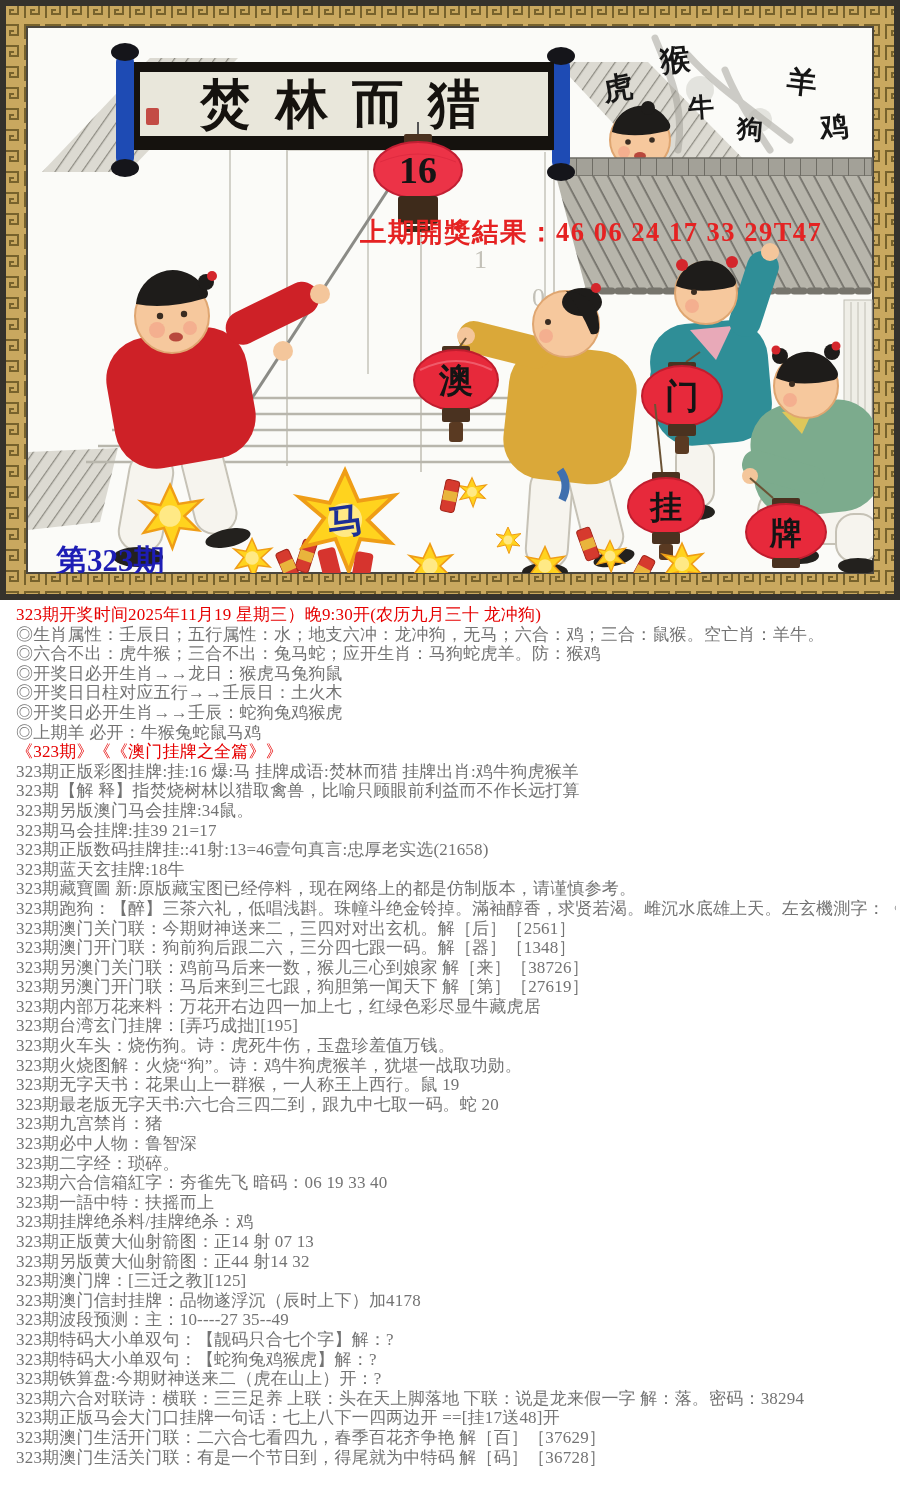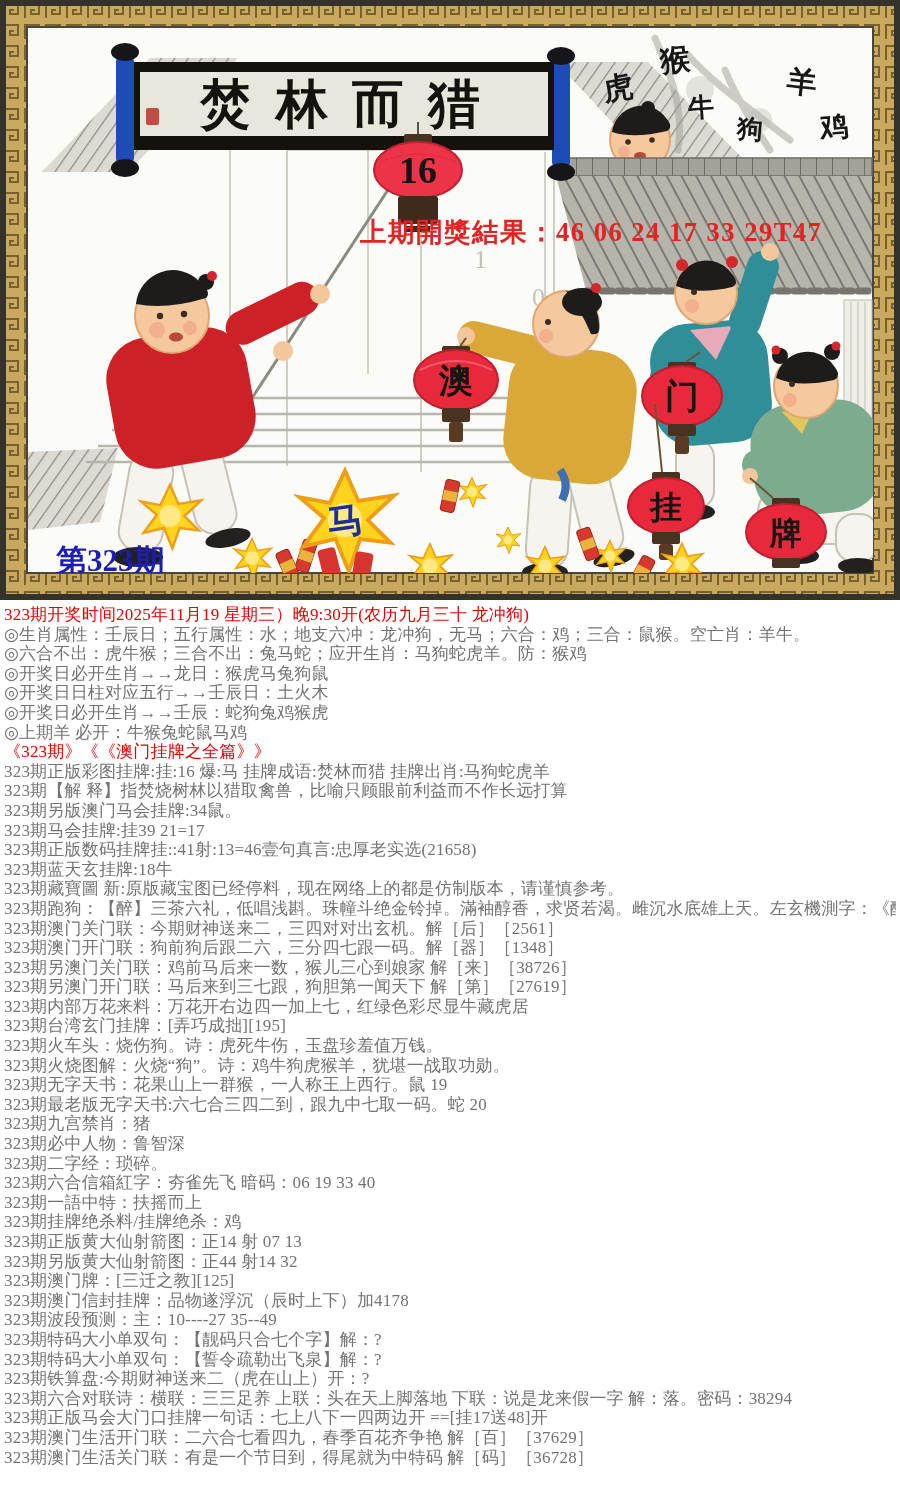--- a/index.html
+++ b/index.html
@@ -1,20 +1,20 @@
 <!DOCTYPE html>
 <html><head>
 <meta charset="utf-8">
 <style>
   html,body{margin:0;padding:0;background:#fff;}
   .page{width:900px;height:1510px;background:#fff;overflow:hidden;
         font-family:"Liberation Serif","DejaVu Serif",serif;}
   .page svg{display:block;}
   svg text{font-family:"Liberation Serif","DejaVu Serif",serif;}
-  .text-block{padding:5px 4px 0 4px;}
+  .text-block{padding:5px 4px 0 16px;font-family:Liberation Serif, serif;}
   .tline{height:19.6px;line-height:19.6px;font-size:17px;color:#737373;
          white-space:nowrap;overflow:hidden;letter-spacing:.2px;}
   .tline.red{color:#e60000;}
 </style>
 </head>
 <body>
 
 <div class="page">
 
   <svg width="900" height="600" viewBox="0 0 900 600">
@@ -286,21 +286,21 @@
 
   <div class="text-block">
       <div class="tline red">323期开奖时间2025年11月19 星期三）晚9:30开(农历九月三十 龙冲狗)</div>
       <div class="tline">◎生肖属性：壬辰日；五行属性：水；地支六冲：龙冲狗，无马；六合：鸡；三合：鼠猴。空亡肖：羊牛。</div>
       <div class="tline">◎六合不出：虎牛猴；三合不出：兔马蛇；应开生肖：马狗蛇虎羊。防：猴鸡</div>
       <div class="tline">◎开奖日必开生肖→→龙日：猴虎马兔狗鼠</div>
       <div class="tline">◎开奖日日柱对应五行→→壬辰日：土火木</div>
       <div class="tline">◎开奖日必开生肖→→壬辰：蛇狗兔鸡猴虎</div>
       <div class="tline">◎上期羊 必开：牛猴兔蛇鼠马鸡</div>
       <div class="tline red">《323期》《《澳门挂牌之全篇》》</div>
-      <div class="tline">323期正版彩图挂牌:挂:16 爆:马 挂牌成语:焚林而猎 挂牌出肖:马狗蛇虎羊</div>
+      <div class="tline">323期正版彩图挂牌:挂:16 爆:马 挂牌成语:焚林而猎 挂牌出肖:鸡牛狗虎猴羊</div>
       <div class="tline">323期【解 释】指焚烧树林以猎取禽兽，比喻只顾眼前利益而不作长远打算</div>
       <div class="tline">323期另版澳门马会挂牌:34鼠。</div>
       <div class="tline">323期马会挂牌:挂39 21=17</div>
       <div class="tline">323期正版数码挂牌挂::41射:13=46壹句真言:忠厚老实选(21658)</div>
       <div class="tline">323期蓝天玄挂牌:18牛</div>
       <div class="tline">323期藏寶圖 新:原版藏宝图已经停料，现在网络上的都是仿制版本，请谨慎参考。</div>
       <div class="tline">323期跑狗：【醉】三茶六礼，低唱浅斟。珠幢斗绝金铃掉。滿袖醇香，求贤若渴。雌沉水底雄上天。左玄機測字：《醉》</div>
       <div class="tline">323期澳门关门联：今期财神送来二，三四对对出玄机。解［后］［2561］</div>
       <div class="tline">323期澳门开门联：狗前狗后跟二六，三分四七跟一码。解［器］［1348］</div>
       <div class="tline">323期另澳门关门联：鸡前马后来一数，猴儿三心到娘家 解［来］［38726］</div>
@@ -316,20 +316,20 @@
       <div class="tline">323期二字经：琐碎。</div>
       <div class="tline">323期六合信箱紅字：夯雀先飞 暗码：06 19 33 40</div>
       <div class="tline">323期一語中特：扶摇而上</div>
       <div class="tline">323期挂牌绝杀料/挂牌绝杀：鸡</div>
       <div class="tline">323期正版黄大仙射箭图：正14 射 07 13</div>
       <div class="tline">323期另版黄大仙射箭图：正44 射14 32</div>
       <div class="tline">323期澳门牌：[三迁之教][125]</div>
       <div class="tline">323期澳门信封挂牌：品物遂浮沉（辰时上下）加4178</div>
       <div class="tline">323期波段预测：主：10----27 35--49</div>
       <div class="tline">323期特码大小单双句：【靓码只合七个字】解：?</div>
-      <div class="tline">323期特码大小单双句：【誓令疏勒出飞泉】解：?</div>
+      <div class="tline">323期特码大小单双句：【蛇狗兔鸡猴虎】解：?</div>
       <div class="tline">323期铁算盘:今期财神送来二（虎在山上）开：?</div>
       <div class="tline">323期六合对联诗：横联：三三足养 上联：头在天上脚落地 下联：说是龙来假一字 解：落。密码：38294</div>
       <div class="tline">323期正版马会大门口挂牌一句话：七上八下一四两边开 ==[挂17送48]开</div>
       <div class="tline">323期澳门生活开门联：二六合七看四九，春季百花齐争艳 解［百］［37629］</div>
       <div class="tline">323期澳门生活关门联：有是一个节日到，得尾就为中特码 解［码］［36728］</div>
     </div>
 </div>
 
 </body></html>

